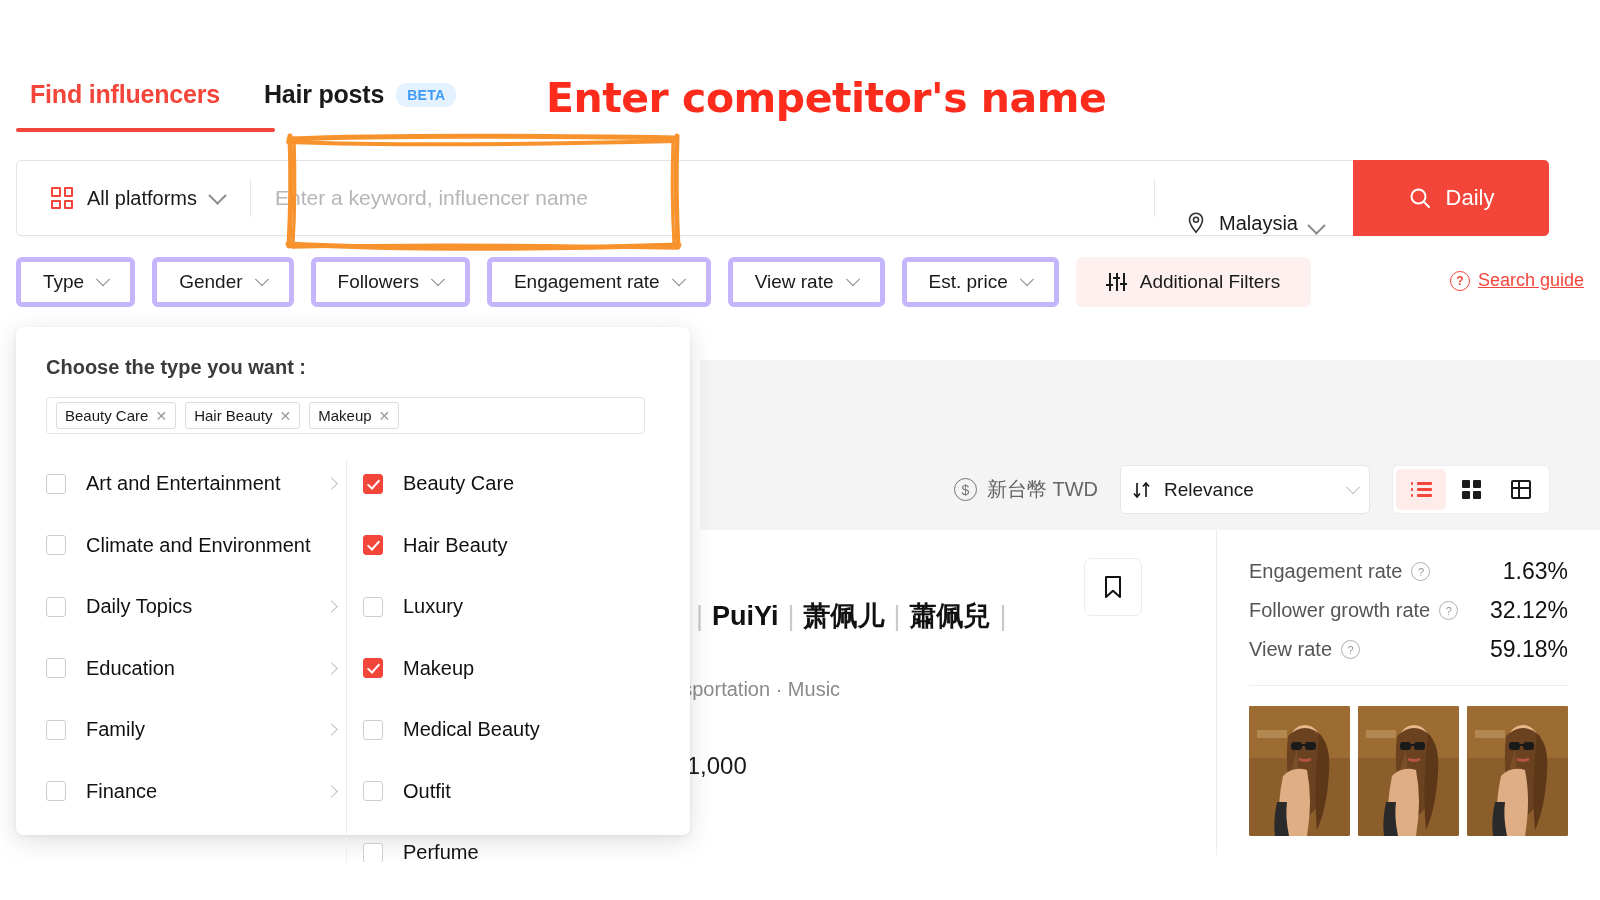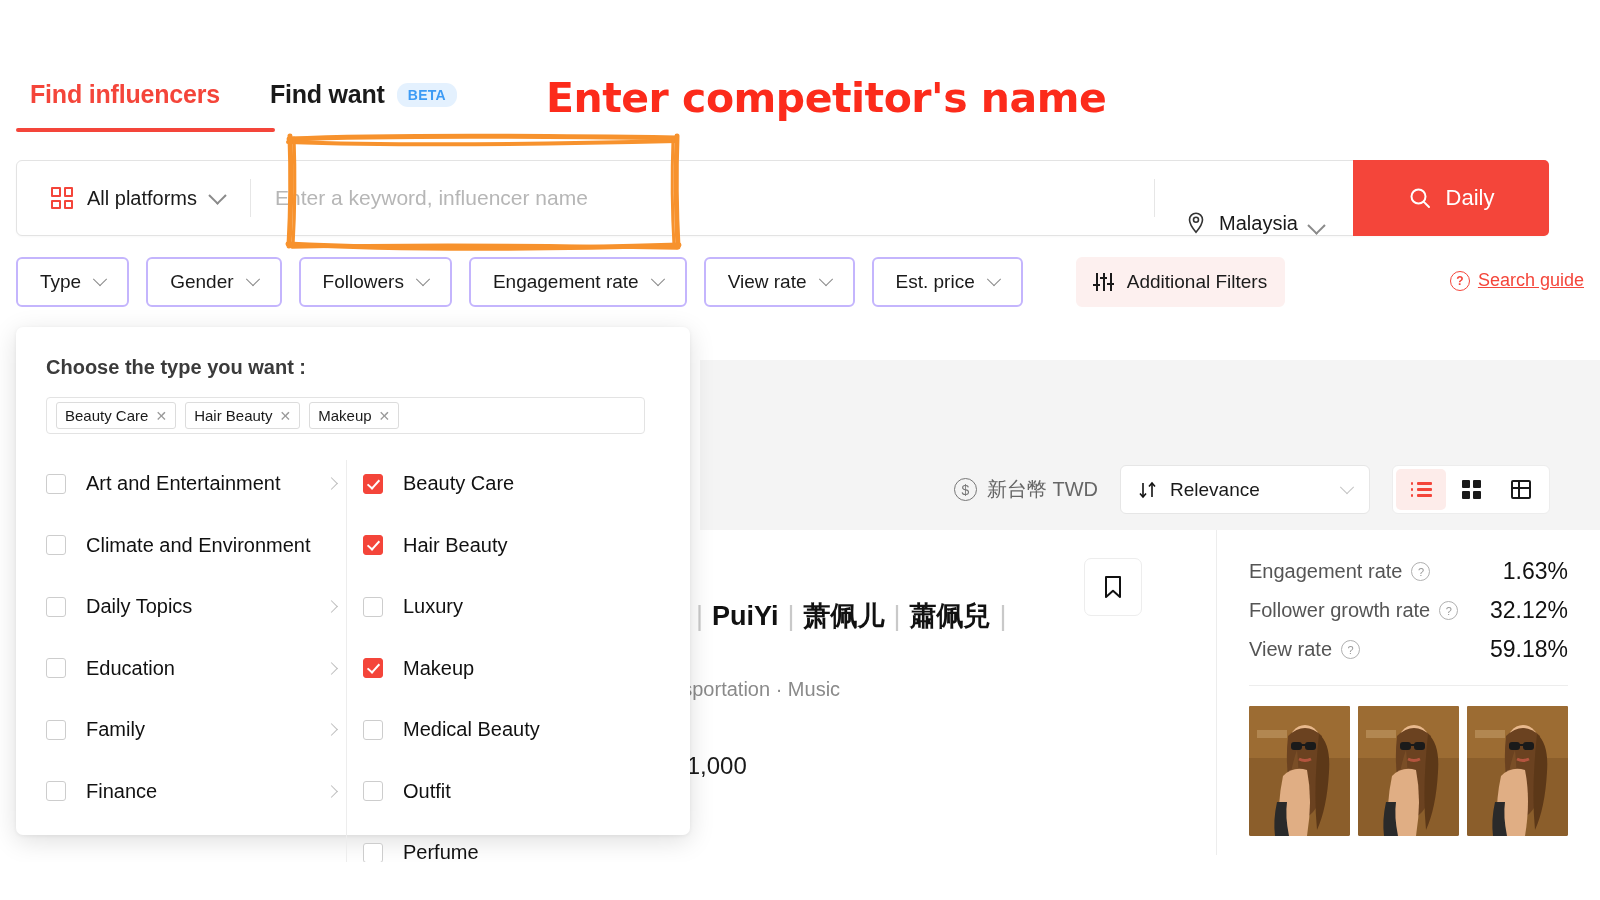--- a/index.html
+++ b/index.html
@@ -7,21 +7,21 @@
     width:1600px;height:900px;
     background:#ffffff;
     font-family:"Liberation Sans","DejaVu Sans",sans-serif;
     overflow:hidden;
     position:relative;
     -webkit-font-smoothing:antialiased;
   }
   .app{position:absolute;left:0;top:0;width:1600px;height:862px;background:#ffffff;overflow:hidden;}
 
   
-  .tabs{position:absolute;left:16px;top:80px;display:flex;align-items:flex-end;gap:6px;}
+  .tabs{position:absolute;left:16px;top:80px;display:flex;align-items:flex-end;gap:0;}
   .tab{display:flex;align-items:center;gap:12px;padding:0 30px 16px 14px;font-size:25px;font-weight:bold;color:#1a1a1a;cursor:pointer;letter-spacing:-0.2px;}
   .tab.active{color:#F4453A;}
   .tab-underline{position:absolute;left:16px;top:128px;width:259px;height:4px;background:#F4453A;border-radius:2px;}
   .beta{font-size:14px;font-weight:bold;color:#3D9BF5;background:#E4F1FE;border-radius:11px;padding:4px 11px;letter-spacing:0.3px;}
 
   
   .searchbar{position:absolute;left:16px;top:160px;width:1533px;height:76px;
     background:#fff;border:1px solid #e3e3e3;border-radius:6px;display:flex;align-items:stretch;box-sizing:border-box;
     box-shadow:0 1px 2px rgba(0,0,0,.03);}
   .platform{display:flex;align-items:center;gap:14px;padding:0 26px 0 34px;cursor:pointer;}
@@ -33,43 +33,43 @@
   .vdiv{width:1px;background:#e6e6e6;margin:18px 0;}
   .kw{flex:1;display:flex;align-items:center;padding-left:22px;}
   .kw input{border:0;outline:0;width:100%;font-size:21px;color:#222;font-family:inherit;background:transparent;}
   .kw input::placeholder{color:#b6b6b6;}
   .country{display:flex;align-items:flex-end;gap:12px;padding:0 30px;cursor:pointer;}
   .country-label{font-size:20px;color:#1a1a1a;}
   .searchbtn{width:196px;background:#F4453A;border-radius:0 5px 5px 0;display:flex;align-items:center;justify-content:center;gap:14px;color:#fff;font-size:22px;cursor:pointer;margin:-1px -1px -1px 0;}
 
   
   .filters{position:absolute;left:16px;top:257px;display:flex;gap:17px;align-items:center;}
-  .fbtn{height:50px;border:2px solid #c4b5fd;border-radius:6px;background:#fff;display:flex;align-items:center;gap:14px;padding:0 22px;font-size:19px;color:#1a1a1a;cursor:pointer;box-sizing:border-box;}
-  .fbtn.addl{background:#FDF0EF;border-color:#FDF0EF;gap:13px;padding:0 16px;margin-left:36px;}
+  .fbtn{height:50px;border:5px solid #c4b5fd;border-radius:6px;background:#fff;display:flex;align-items:center;gap:14px;padding:0 22px;font-size:19px;color:#1a1a1a;cursor:pointer;box-sizing:border-box;}
+  .fbtn.addl{background:#FDF0EF;border-color:#FDF0EF;gap:13px;padding:0 26px;}
   .sliders{width:20px;height:18px;position:relative;flex:none;}
   .sliders b{position:absolute;top:0;width:2px;height:18px;background:#1a1a1a;}
   .sliders b:nth-child(1){left:2px;}
   .sliders b:nth-child(2){left:9px;}
   .sliders b:nth-child(3){left:16px;}
   .sliders s{position:absolute;width:7px;height:2.4px;background:#1a1a1a;text-decoration:none;}
   .sliders s:nth-child(4){left:-0.5px;top:11px;}
   .sliders s:nth-child(5){left:6.5px;top:4px;}
   .sliders s:nth-child(6){left:13.5px;top:10px;}
 
   .guide{position:absolute;right:16px;top:270px;display:flex;align-items:center;gap:8px;color:#F4453A;font-size:18px;cursor:pointer;}
   .guide .lbl{text-decoration:underline;}
   .qmark{width:18px;height:18px;border:1.6px solid #F4453A;border-radius:50%;font-size:12px;display:flex;align-items:center;justify-content:center;line-height:1;font-weight:bold;}
 
   
   .results{position:absolute;left:700px;top:330px;right:0;bottom:7px;background:#fff;}
   .toolbar{position:absolute;left:0;top:30px;right:0;height:170px;background:#f4f4f4;}
   .toolbar-inner{position:absolute;right:50px;top:105px;display:flex;align-items:center;gap:22px;}
   .currency{display:flex;align-items:center;gap:10px;color:#666;font-size:20px;}
   .coin{width:21px;height:21px;border:1.7px solid #777;border-radius:50%;display:flex;align-items:center;justify-content:center;font-size:14px;color:#777;}
-  .sortsel{width:250px;height:49px;border:1px solid #e6e6e6;border-radius:6px;background:#fff;display:flex;align-items:center;padding:0 17px;gap:12px;font-size:19px;color:#1a1a1a;box-sizing:border-box;justify-content:space-between;cursor:pointer;}
+  .sortsel{width:250px;height:49px;border:1px solid #e6e6e6;border-radius:6px;background:#fff;display:flex;align-items:center;padding:0 11px;gap:12px;font-size:19px;color:#1a1a1a;box-sizing:border-box;justify-content:space-between;cursor:pointer;}
   .sortsel .left{display:flex;align-items:center;gap:12px;}
   .viewmodes{height:49px;border:1px solid #ededed;border-radius:6px;background:#fff;display:flex;align-items:center;padding:3px;box-sizing:border-box;}
   .vm{width:50px;height:41px;border-radius:5px;display:flex;align-items:center;justify-content:center;cursor:pointer;}
   .vm.active{background:#FDECEA;}
   .list-ico{width:21px;height:15px;display:flex;flex-direction:column;justify-content:space-between;}
   .list-ico i{height:2.6px;background:#F4453A;border-radius:1px;margin-left:6px;position:relative;}
   .list-ico i:before{content:"";position:absolute;left:-6px;top:0;width:2.6px;height:2.6px;background:#F4453A;border-radius:50%;}
   .g4{width:19px;height:19px;display:grid;grid-template-columns:1fr 1fr;grid-template-rows:1fr 1fr;gap:3px;}
   .g4 i{background:#1a1a1a;border-radius:1px;}
   .tbl{width:20px;height:19px;border:2px solid #1a1a1a;border-radius:2px;position:relative;box-sizing:border-box;}
@@ -121,21 +121,21 @@
 </head>
 <body>
 
 <div class="app">
 
   <div class="tabs">
     <div class="tab active">
       <span>Find influencers</span>
     </div>
     <div class="tab">
-      <span>Find want</span>
+      <span>Hair posts</span>
       <span class="beta">BETA</span>
     </div>
   </div>
   <div class="tab-underline"></div>
 
   <div class="searchbar">
     <div class="platform">
       <span class="grid-ico">
           <i></i>
           <i></i>

